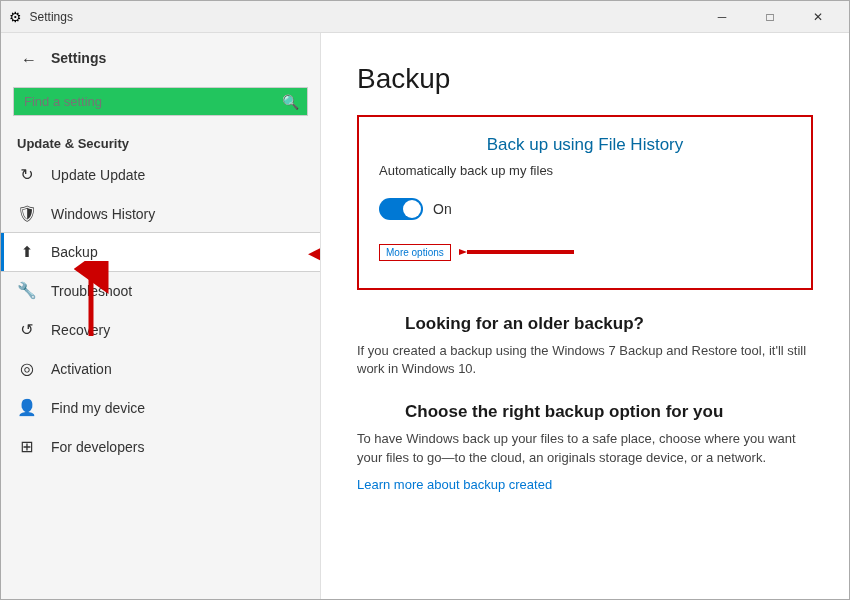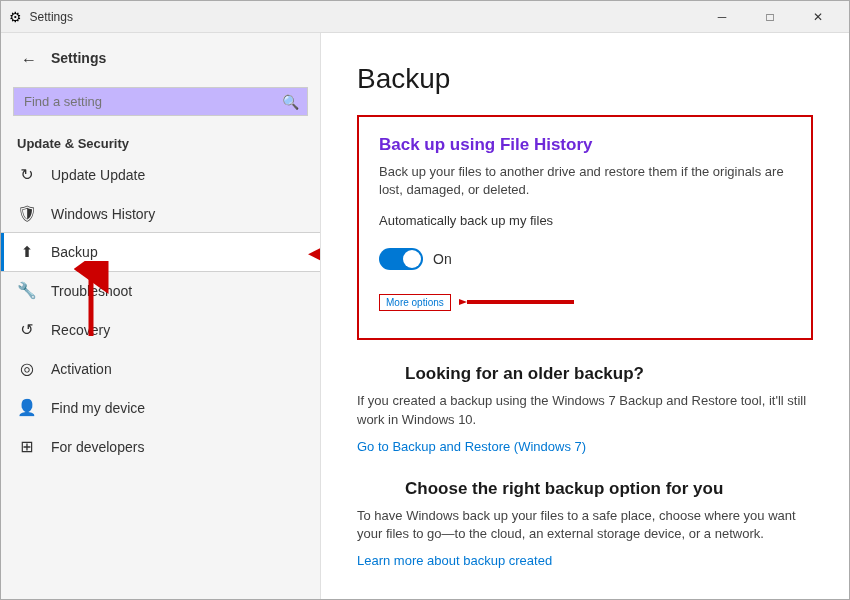--- a/index.html
+++ b/index.html
@@ -89,21 +89,21 @@
       color: #333;
     }
     .search-box {
       margin: 4px 12px 12px 12px;
       position: relative;
     }
     .search-input {
       width: 100%;
       padding: 6px 32px 6px 10px;
       border: 1px solid #ccc;
-      background: #c4b5fd;
+      background: #22c55e;
       font-size: 13px;
       color: #555;
     }
     .search-icon-wrap {
       position: absolute;
       right: 8px;
       top: 50%;
       transform: translateY(-50%);
       color: #666;
       font-size: 14px;
@@ -150,23 +150,24 @@
     }
     
     .file-history-card {
       border: 2px solid #c00;
       padding: 18px 20px;
       margin-bottom: 24px;
       background: #fff;
     }
     .card-title {
       font-size: 17px;
-      font-weight: 700;
-      color: #6d28d9;
+      font-weight: 400;
+      color: #0369a1;
       margin-bottom: 8px;
+      text-align: center;
     }
     .card-desc {
       font-size: 13px;
       color: #444;
       margin-bottom: 14px;
       line-height: 1.4;
     }
     .auto-backup-label {
       font-size: 13px;
       color: #333;
@@ -318,21 +319,20 @@
         <span class="nav-icon">⊞</span>
         <span>For developers</span>
       </div>
     </div>
 
     <div class="main">
       <h1 class="page-title">Backup</h1>
 
       <div class="file-history-card">
         <div class="card-title">Back up using File History</div>
-        <div class="card-desc">Back up your files to another drive and restore them if the originals are lost, damaged, or deleted.</div>
         <div class="auto-backup-label">Automatically back up my files</div>
         <div class="toggle-row">
           <div class="toggle"></div>
           <span class="toggle-label">On</span>
         </div>
         <div class="red-arrow-container">
           <a class="more-options-link">More options</a>
 
           <svg width="120" height="36" viewBox="0 0 120 36" style="margin-left:8px;">
             <defs>
@@ -341,23 +341,22 @@
               </marker>
             </defs>
             <line x1="115" y1="18" x2="8" y2="18" stroke="#c00" stroke-width="4" marker-end="url(#arrowhead-left)"></line>
           </svg>
         </div>
       </div>
 
       <div class="section-block">
         <div class="section-heading">Looking for an older backup?</div>
         <div class="section-text">If you created a backup using the Windows 7 Backup and Restore tool, it'll still work in Windows 10.</div>
-        <a class="link-text">Go to Backup and Restore (Windows 7)</a>
       </div>
 
       <div class="section-block">
         <div class="section-heading">Choose the right backup option for you</div>
-        <div class="section-text">To have Windows back up your files to a safe place, choose where you want your files to go—to the cloud, an external storage device, or a network.</div>
+        <div class="section-text">To have Windows back up your files to a safe place, choose where you want your files to go—to the cloud, an originals storage device, or a network.</div>
         <a class="link-text">Learn more about backup created</a>
       </div>
     </div>
   </div>
 </div>
 
 </body></html>

